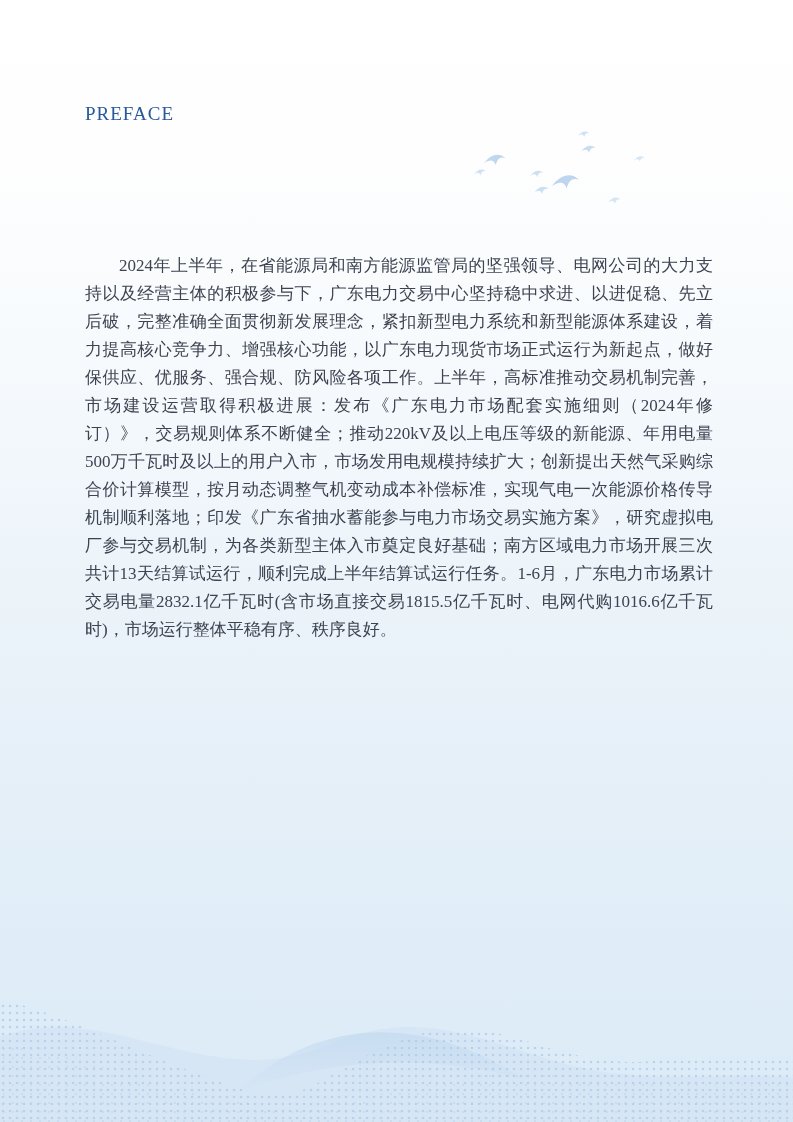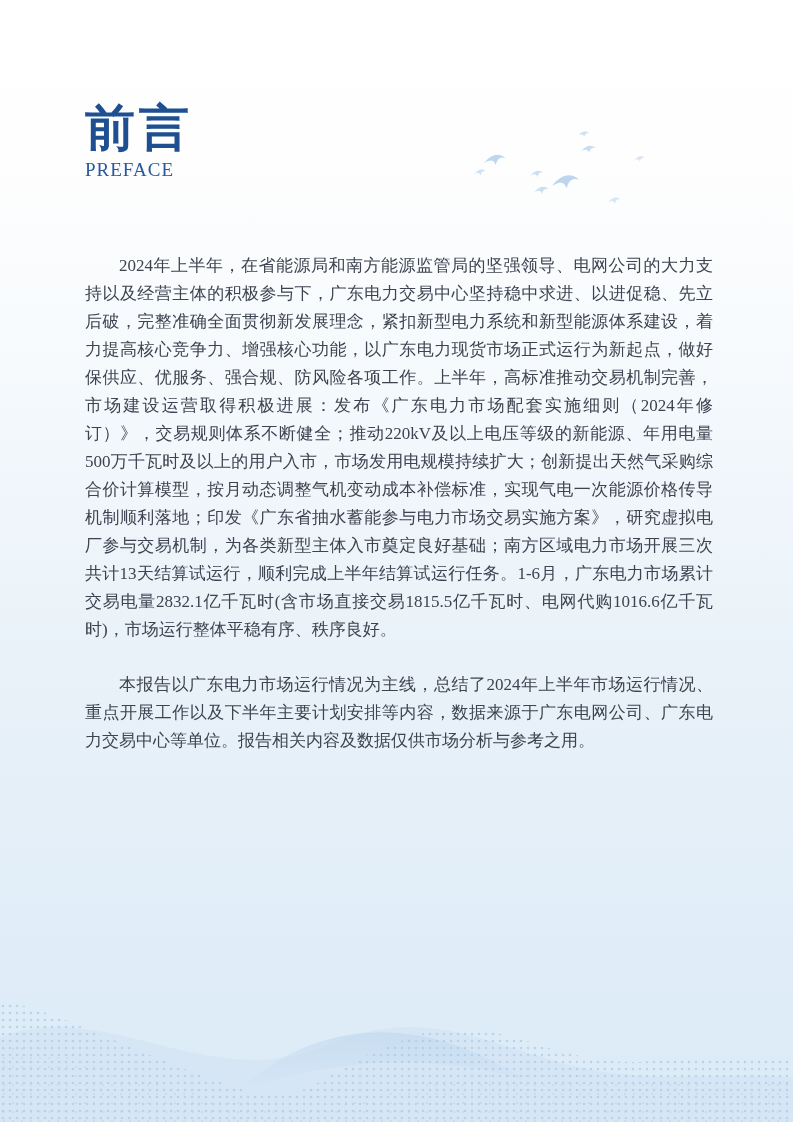--- a/index.html
+++ b/index.html
@@ -84,21 +84,20 @@
     height: 140px;
     pointer-events: none;
   }
 </style>
 </head>
 <body>
 
 <div class="page">
 
   <div class="header">
-    <h1 class="page-title">前言</h1>
     <div class="page-subtitle">PREFACE</div>
   </div>
 
   <div class="birds">
     <svg width="195" height="95" viewBox="0 0 195 95" xmlns="http://www.w3.org/2000/svg" aria-hidden="true">
       <defs>
         <path id="bird" d="M0,7 C4.5,1 9.5,0.2 13.5,3.8 C10.5,2.8 8.4,3.9 7.3,8.2 C6.2,4.4 3.2,4.8 0,7 Z"></path>
       </defs>
       <use href="#bird" transform="translate(110,8) scale(0.85)" fill="#cfe2f3"></use>
       <use href="#bird" transform="translate(113,22) scale(1.1)" fill="#c8ddf0"></use>
@@ -107,21 +106,20 @@
       <use href="#bird" transform="translate(62,47) scale(1.0)" fill="#cde0f2"></use>
       <use href="#bird" transform="translate(84,50) scale(2.0)" fill="#bdd6ed"></use>
       <use href="#bird" transform="translate(66,63) scale(1.1)" fill="#cde0f2"></use>
       <use href="#bird" transform="translate(140,74) scale(0.95)" fill="#d6e6f5"></use>
       <use href="#bird" transform="translate(166,33) scale(0.8)" fill="#d6e6f5"></use>
     </svg>
   </div>
 
   <div class="content">
     <p>2024年上半年，在省能源局和南方能源监管局的坚强领导、电网公司的大力支持以及经营主体的积极参与下，广东电力交易中心坚持稳中求进、以进促稳、先立后破，完整准确全面贯彻新发展理念，紧扣新型电力系统和新型能源体系建设，着力提高核心竞争力、增强核心功能，以广东电力现货市场正式运行为新起点，做好保供应、优服务、强合规、防风险各项工作。上半年，高标准推动交易机制完善，市场建设运营取得积极进展：发布《广东电力市场配套实施细则（2024年修订）》，交易规则体系不断健全；推动220kV及以上电压等级的新能源、年用电量500万千瓦时及以上的用户入市，市场发用电规模持续扩大；创新提出天然气采购综合价计算模型，按月动态调整气机变动成本补偿标准，实现气电一次能源价格传导机制顺利落地；印发《广东省抽水蓄能参与电力市场交易实施方案》，研究虚拟电厂参与交易机制，为各类新型主体入市奠定良好基础；南方区域电力市场开展三次共计13天结算试运行，顺利完成上半年结算试运行任务。1-6月，广东电力市场累计交易电量2832.1亿千瓦时(含市场直接交易1815.5亿千瓦时、电网代购1016.6亿千瓦时)，市场运行整体平稳有序、秩序良好。</p>
-    <p>本报告以广东电力市场运行情况为主线，总结了2024年上半年市场运行情况、重点开展工作以及下半年主要计划安排等内容，数据来源于广东电网公司、广东电力交易中心等单位。报告相关内容及数据仅供市场分析与参考之用。</p>
   </div>
 
   <div class="wave">
     <svg width="793" height="140" viewBox="0 0 793 140" xmlns="http://www.w3.org/2000/svg" aria-hidden="true">
       <defs>
         <pattern id="dots" width="7" height="7" patternUnits="userSpaceOnUse">
           <circle cx="3" cy="3" r="1.3" fill="#a9c9e5"></circle>
         </pattern>
         <pattern id="dots2" width="9" height="9" patternUnits="userSpaceOnUse">
           <circle cx="4" cy="4" r="1.1" fill="#b7d2ea"></circle>

